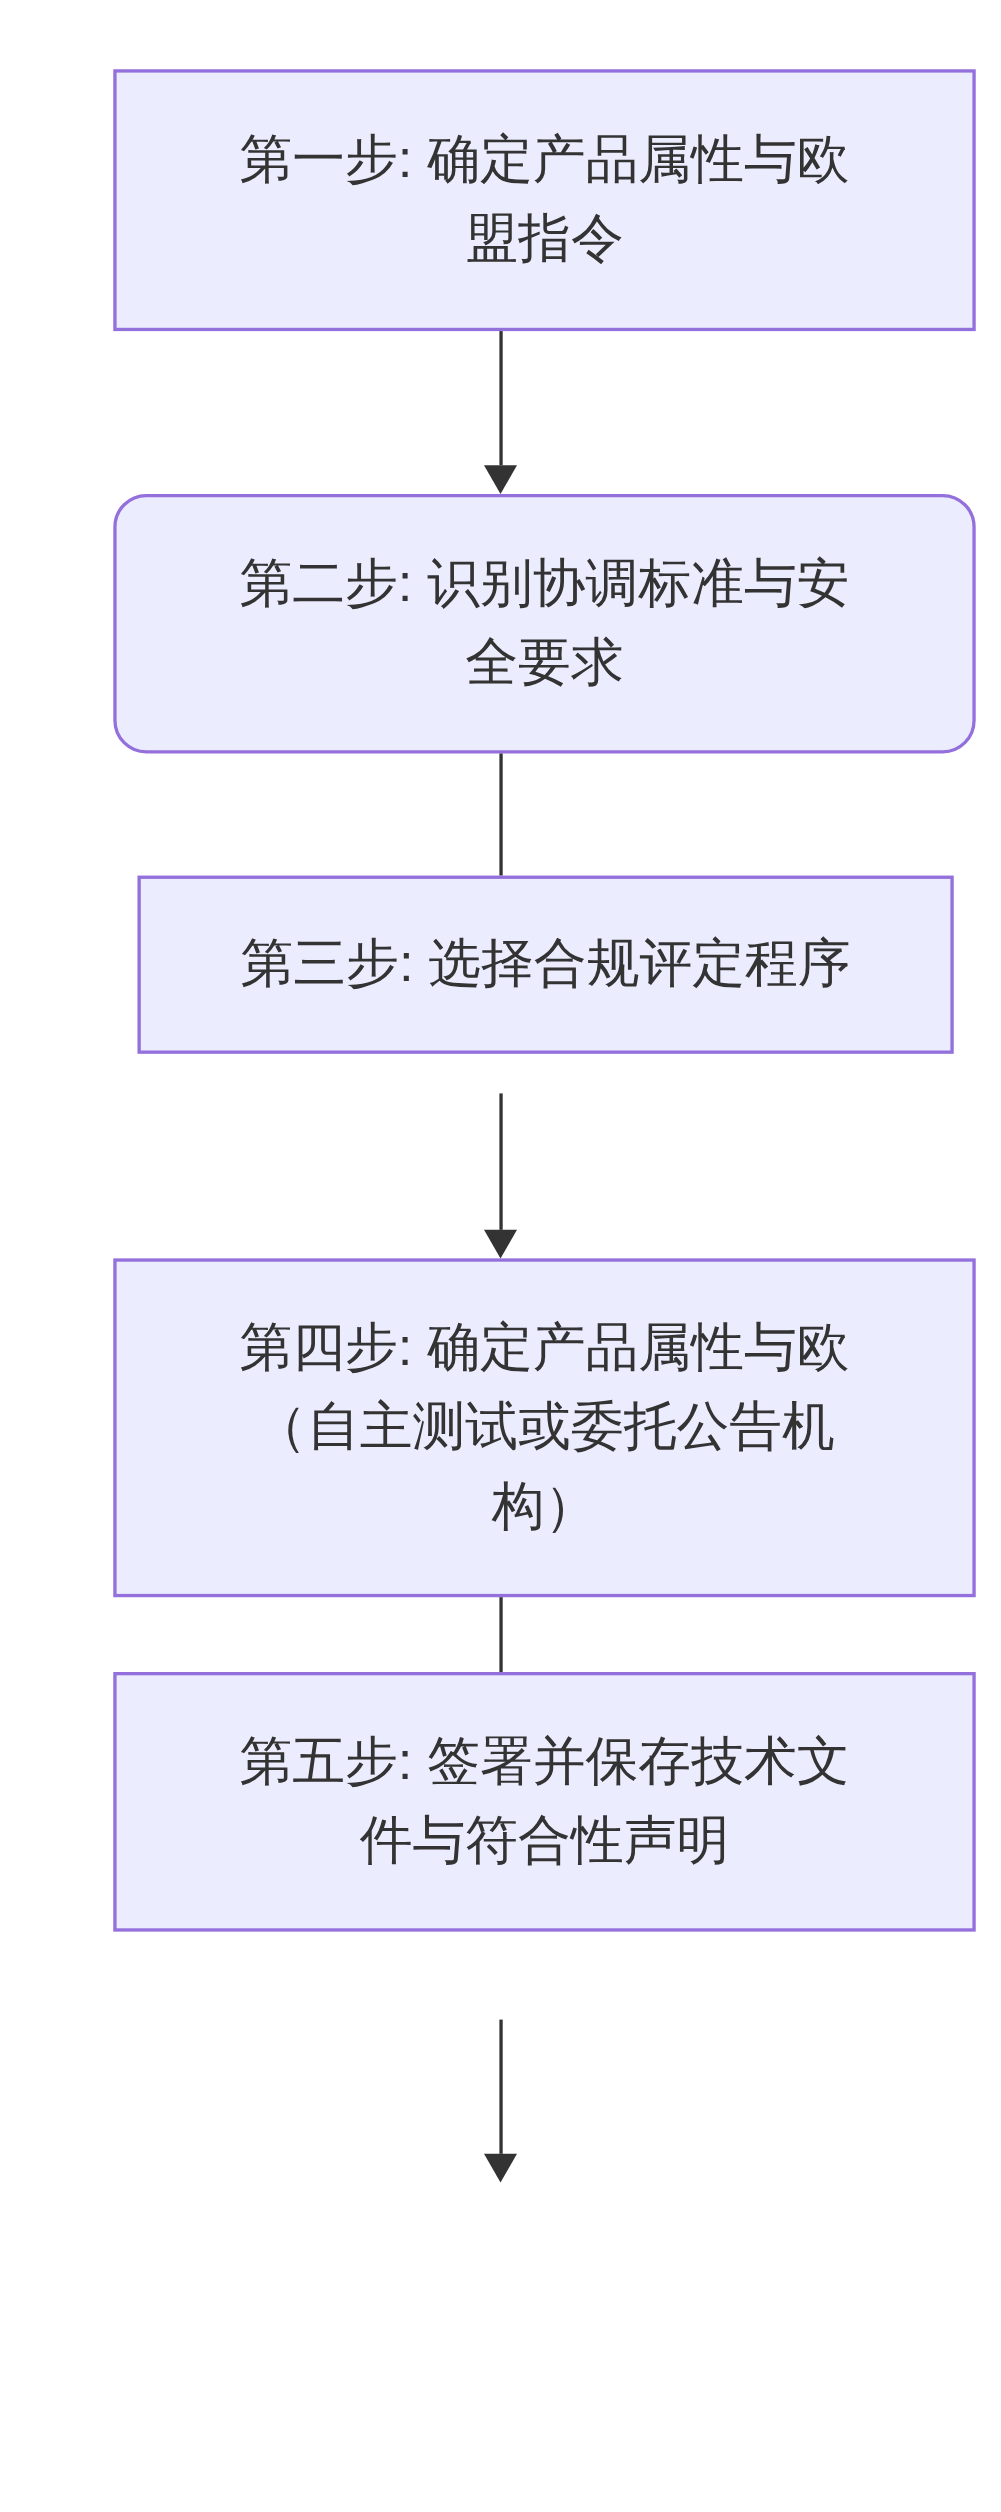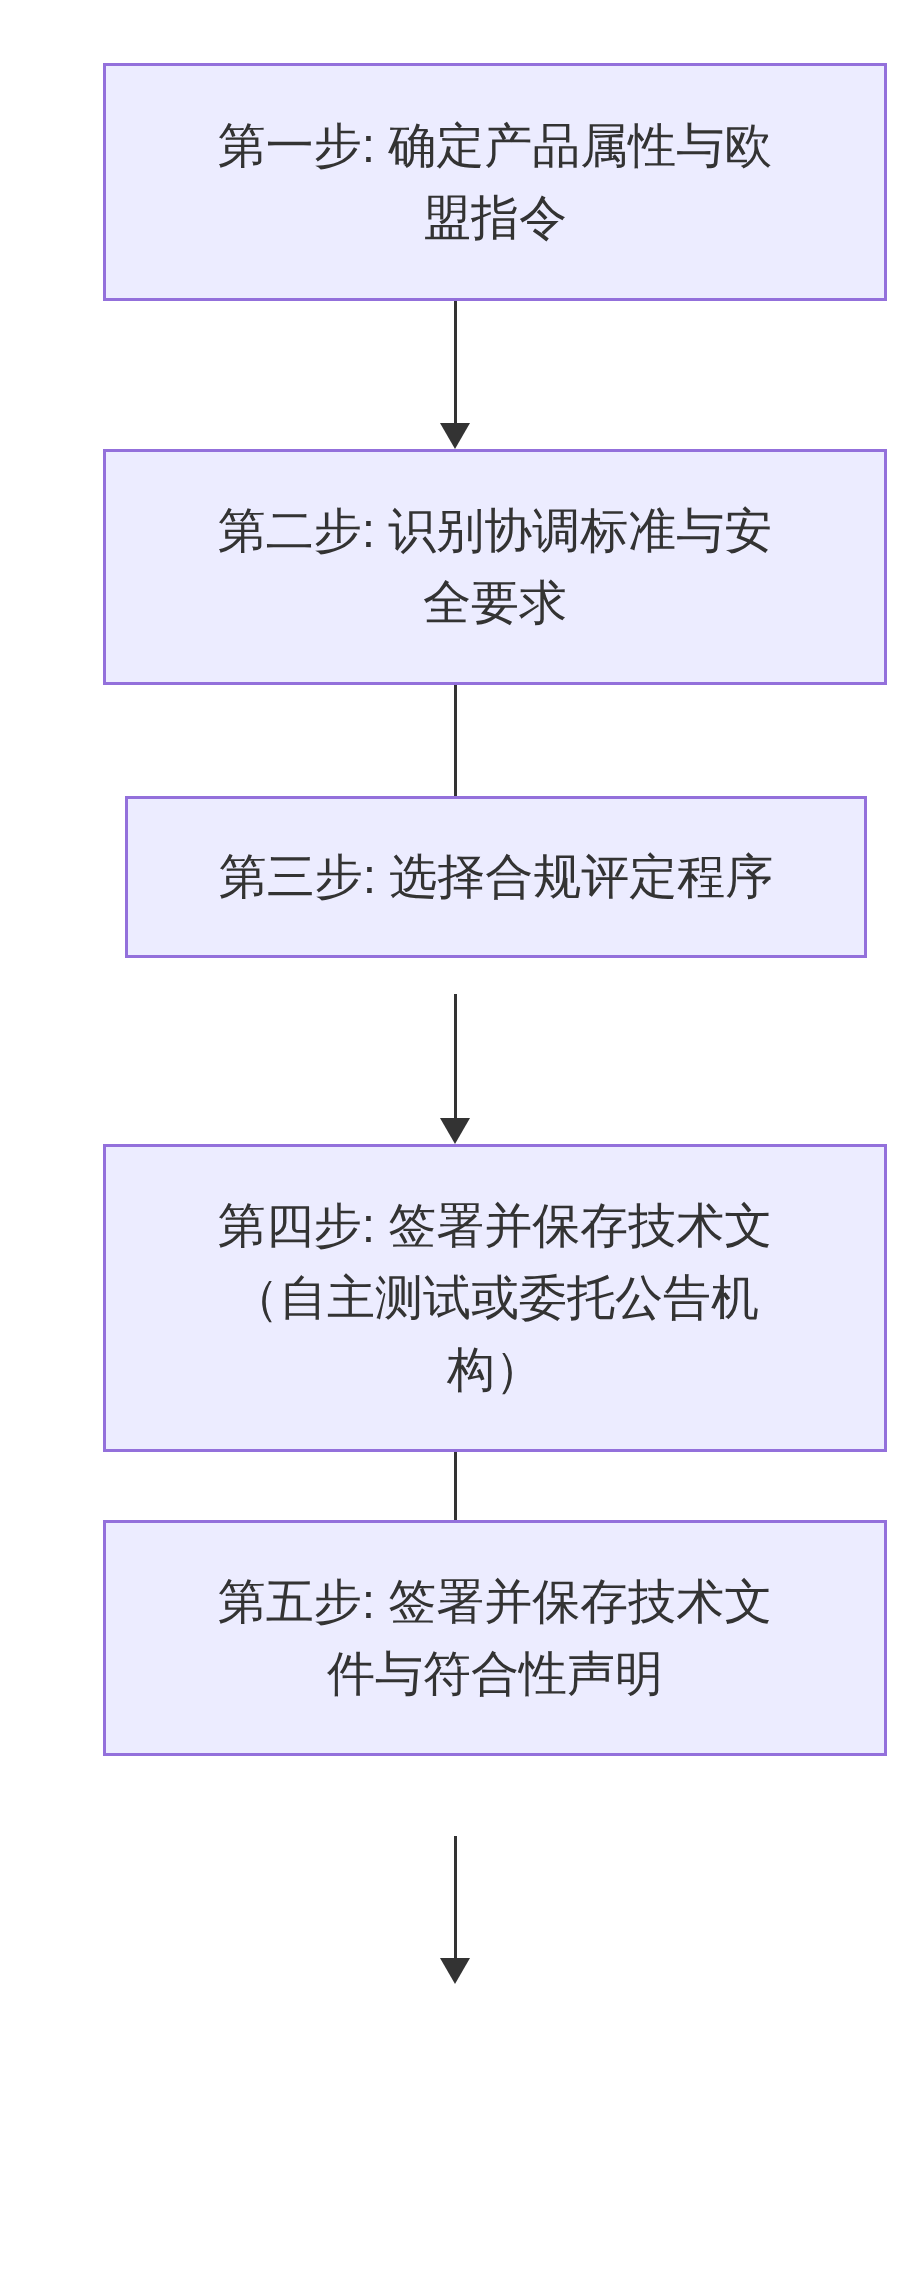--- a/index.html
+++ b/index.html
@@ -28,21 +28,21 @@
     margin-left: 40px;
   }
   .node-label {
     white-space: pre-line;
     text-align: center;
     font-size: 48px;
     line-height: 72px;
     color: var(--text, #333333);
   }
   .n1 { top: 63px;   height: 238px; }
-  .n2 { top: 449px;  height: 236px; }
+  .n2 { top: 449px;  height: 236px; border-radius: 30px; }
   .n3 { top: 796px;  height: 162px; left: 85px; width: 742px; }
   .n4 { top: 1144px; height: 308px; }
   .n5 { top: 1520px; height: 236px; }
   .n6 { top: 1984px; height: 235px; }
 
   .connector {
     position: absolute;
     left: 0;
     width: 910px;
     display: flex;
@@ -96,21 +96,21 @@
   <div class="node n3">
     <span class="node-label">第三步: 选择合规评定程序</span>
   </div>
 
   <div class="connector c3">
     <div class="arrow-line"></div>
     <div class="arrow-head"></div>
   </div>
 
   <div class="node n4">
-    <span class="node-label">第四步: 签署并保存技术文
+    <span class="node-label">第四步: 确定产品属性与欧
 （自主测试或委托公告机
 构）</span>
   </div>
 
   <div class="connector c4">
     <div class="arrow-line"></div>
     <div class="arrow-head"></div>
   </div>
 
   <div class="node n5">

